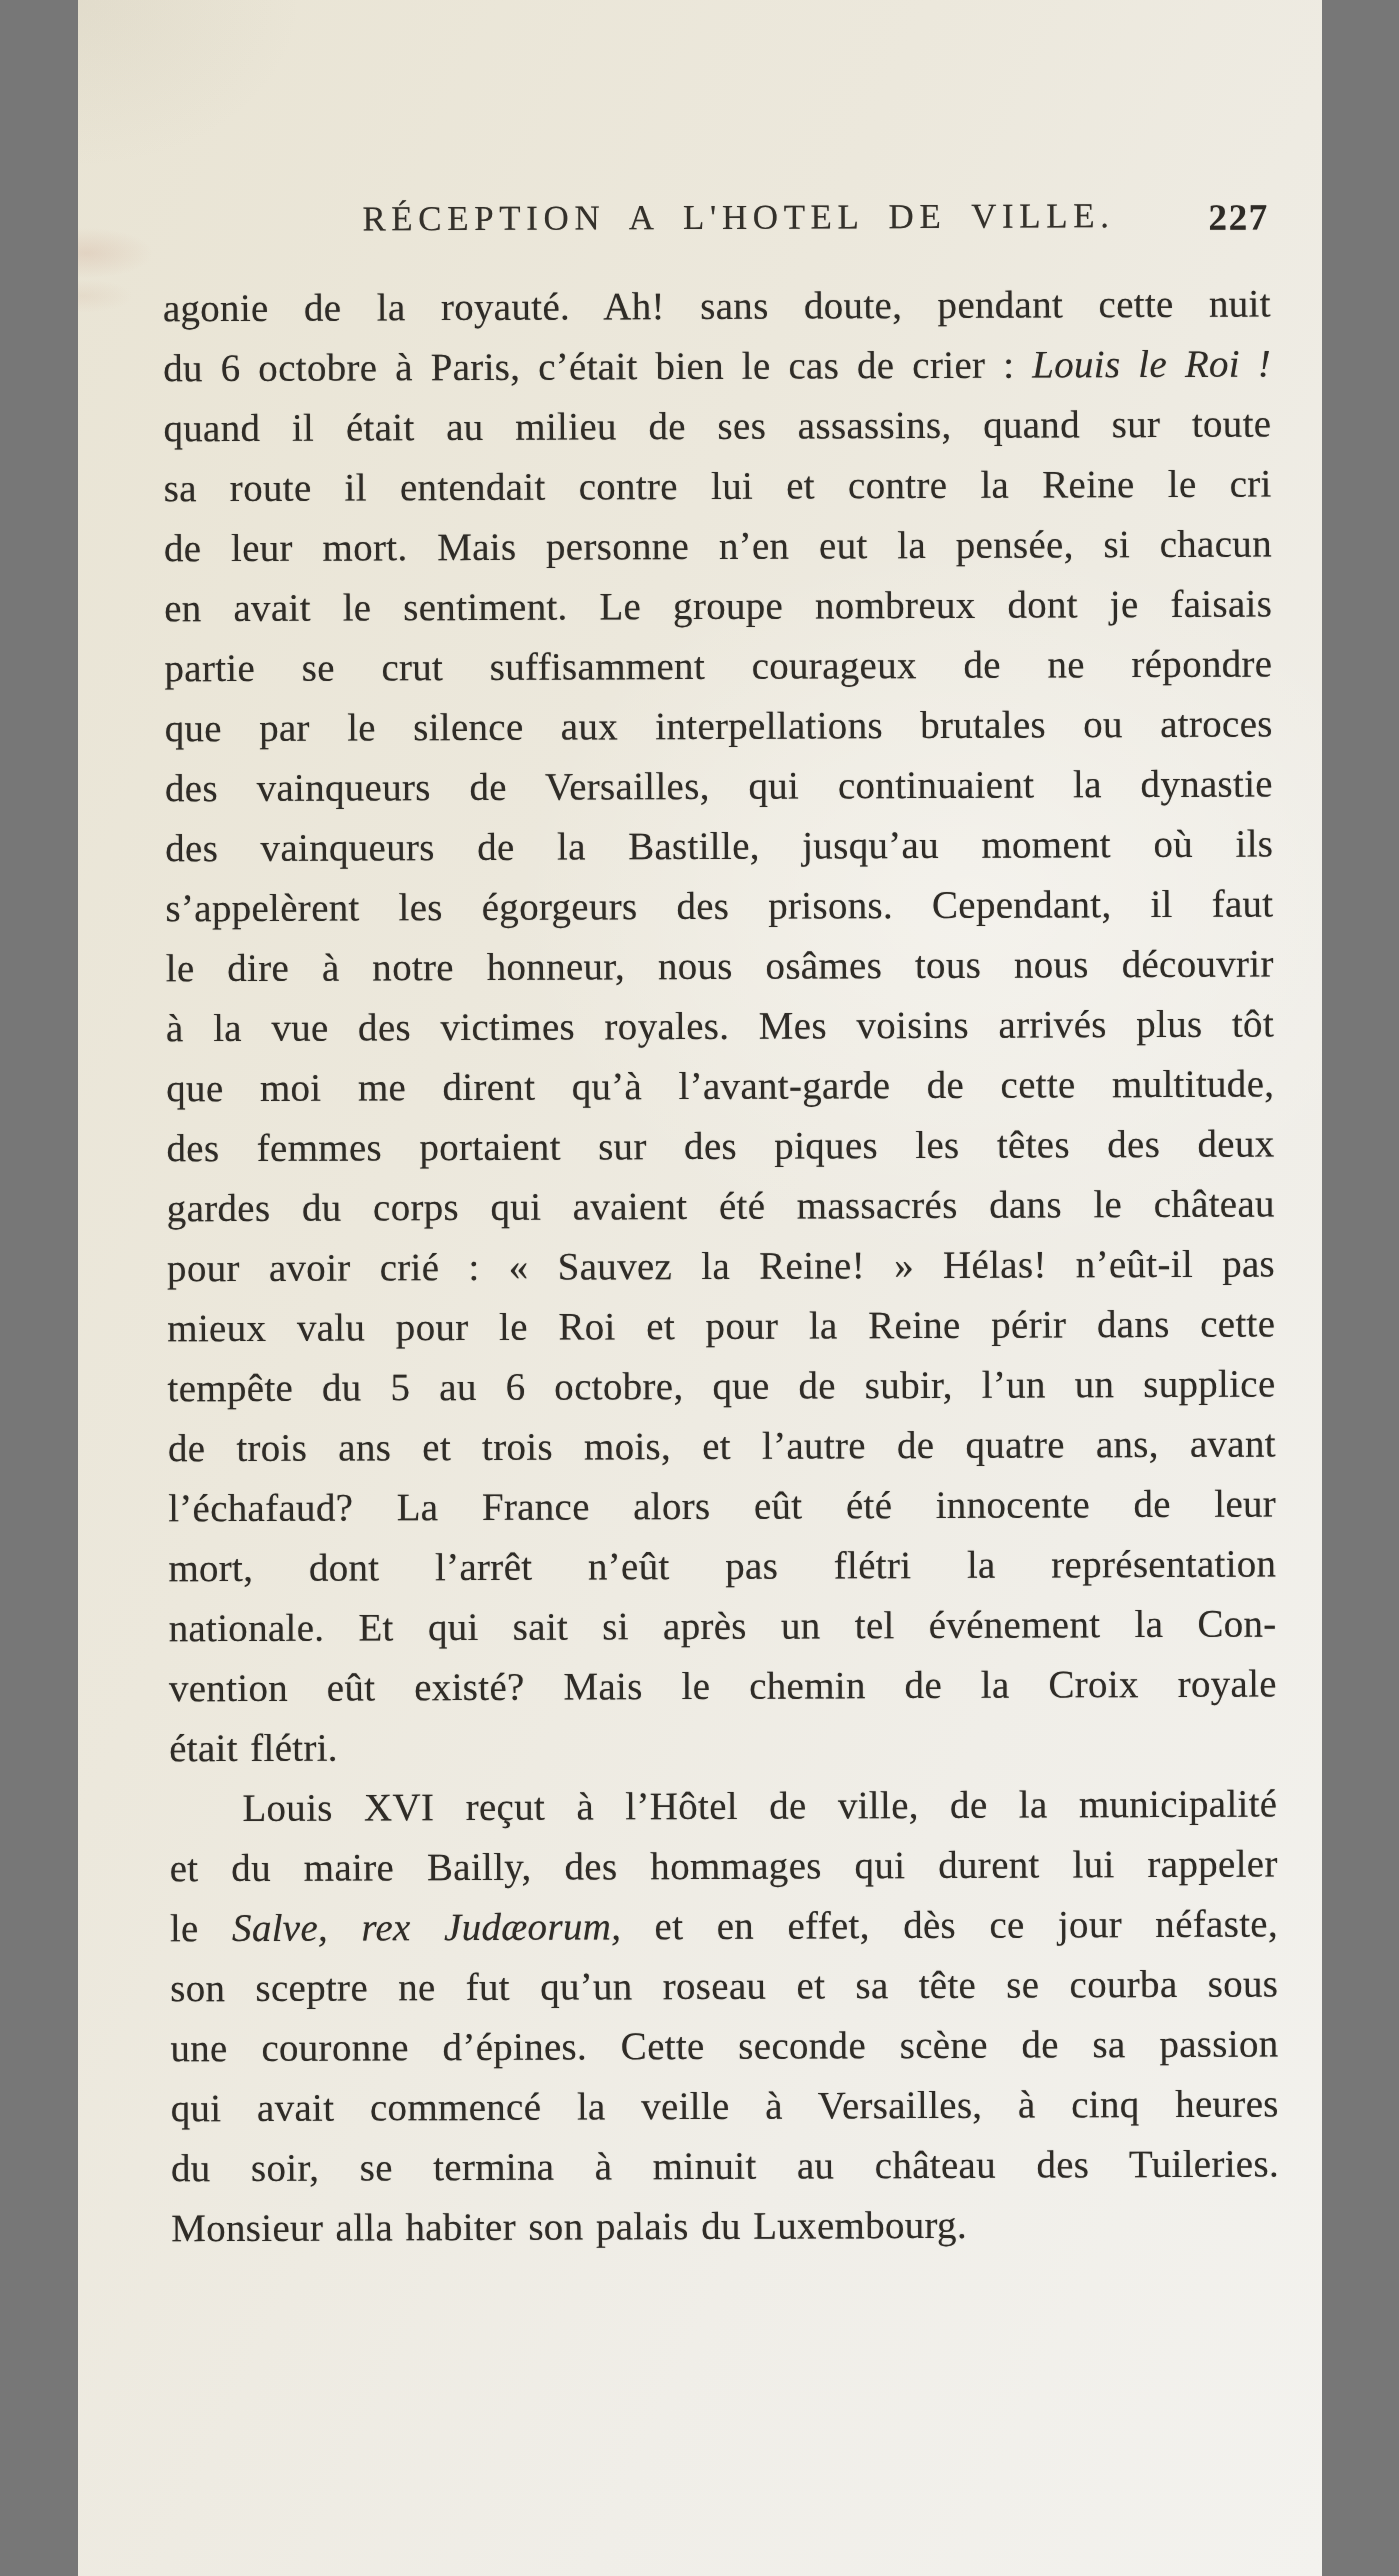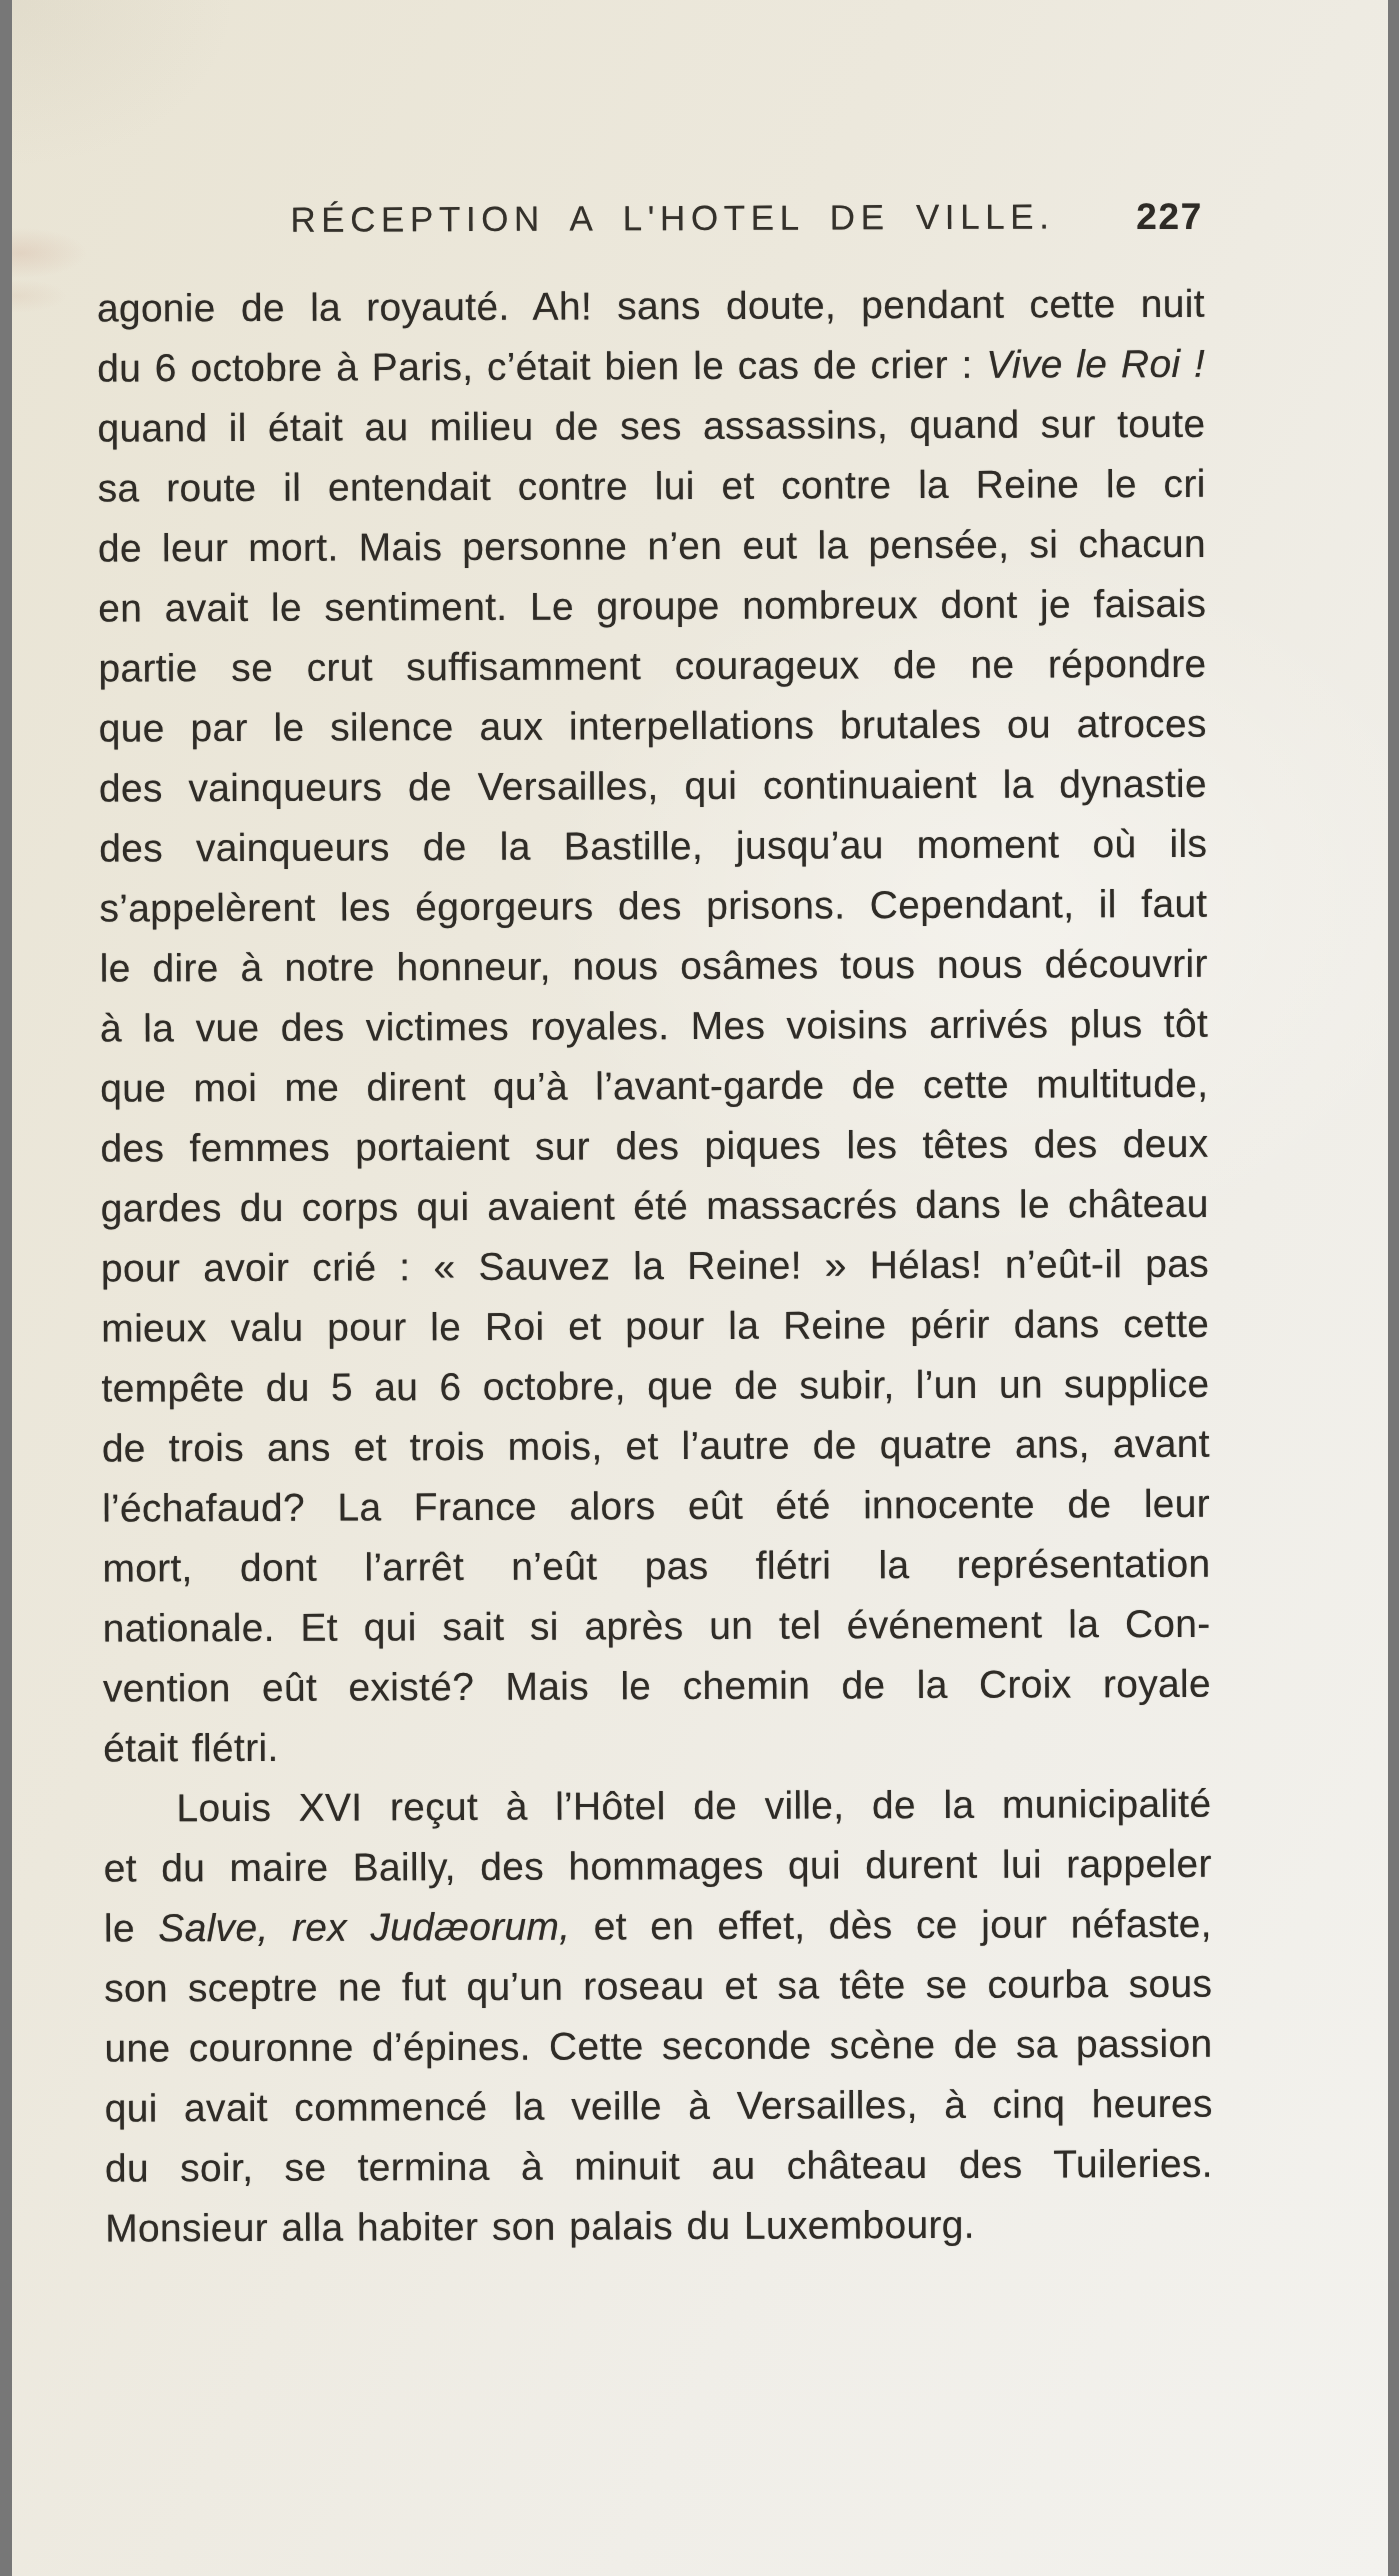--- a/index.html
+++ b/index.html
@@ -2,32 +2,32 @@
 <html style="font-size:12.7px"><head>
 <meta charset="utf-8">
 <style>
   html, body {
     margin: 0;
     padding: 0;
     background: #777;
   }
   .page {
     position: relative;
-    width: 1376px;
+    width: 1244px;
     height: 2576px;
     margin: 0 auto;
     overflow: hidden;
     background:
       radial-gradient(96px 36px at 8px 253px, rgba(185,120,95,0.16), transparent 70%),
       radial-gradient(72px 24px at 4.8px 296px, rgba(185,130,100,0.10), transparent 70%),
       radial-gradient(717px 558px at 72% 35%, rgba(255,255,255,0.35), transparent 65%),
       radial-gradient(319px 239px at 0% 0%, rgba(160,150,128,0.10), transparent 70%),
       linear-gradient(115deg, #e9e4d4 0%, #ece8dc 35%, #f0eee8 70%, #f3f2ee 100%);
     background-color: var(--paper, #ece8dd);
-    font-family: Liberation Sans, sans-serif;
+    font-family: Liberation Serif, serif;
     color: var(--ink, #2f2c27);
   }
   .scan-tilt {
     position: absolute;
     inset: 0;
     transform: rotate(-0.25deg);
     transform-origin: 50% 40%;
   }
   .running-head {
     position: absolute;
@@ -83,21 +83,21 @@
 <body>
 
 <div class="page" style="--paper: #ece8dd; --ink: #2f2c27;">
   <div class="scan-tilt">
     <header class="running-head">
       <span class="head-title">RÉCEPTION A L'HOTEL DE VILLE.</span>
       <span class="page-num">227</span>
     </header>
     <main class="body-text" id="body-text">
         <div class="line"><span>agonie de la royauté. Ah! sans doute, pendant cette nuit</span></div>
-        <div class="line"><span>du 6 octobre à Paris, c’était bien le cas de crier : </span><i>Vive le Roi !</i></div>
+        <div class="line"><span>du 6 octobre à Paris, c’était bien le cas de crier : </span><i>Louis le Roi !</i></div>
         <div class="line"><span>quand il était au milieu de ses assassins, quand sur toute</span></div>
         <div class="line"><span>sa route il entendait contre lui et contre la Reine le cri</span></div>
         <div class="line"><span>de leur mort. Mais personne n’en eut la pensée, si chacun</span></div>
         <div class="line"><span>en avait le sentiment. Le groupe nombreux dont je faisais</span></div>
         <div class="line"><span>partie se crut suffisamment courageux de ne répondre</span></div>
         <div class="line"><span>que par le silence aux interpellations brutales ou atroces</span></div>
         <div class="line"><span>des vainqueurs de Versailles, qui continuaient la dynastie</span></div>
         <div class="line"><span>des vainqueurs de la Bastille, jusqu’au moment où ils</span></div>
         <div class="line"><span>s’appelèrent les égorgeurs des prisons. Cependant, il faut</span></div>
         <div class="line"><span>le dire à notre honneur, nous osâmes tous nous découvrir</span></div>

